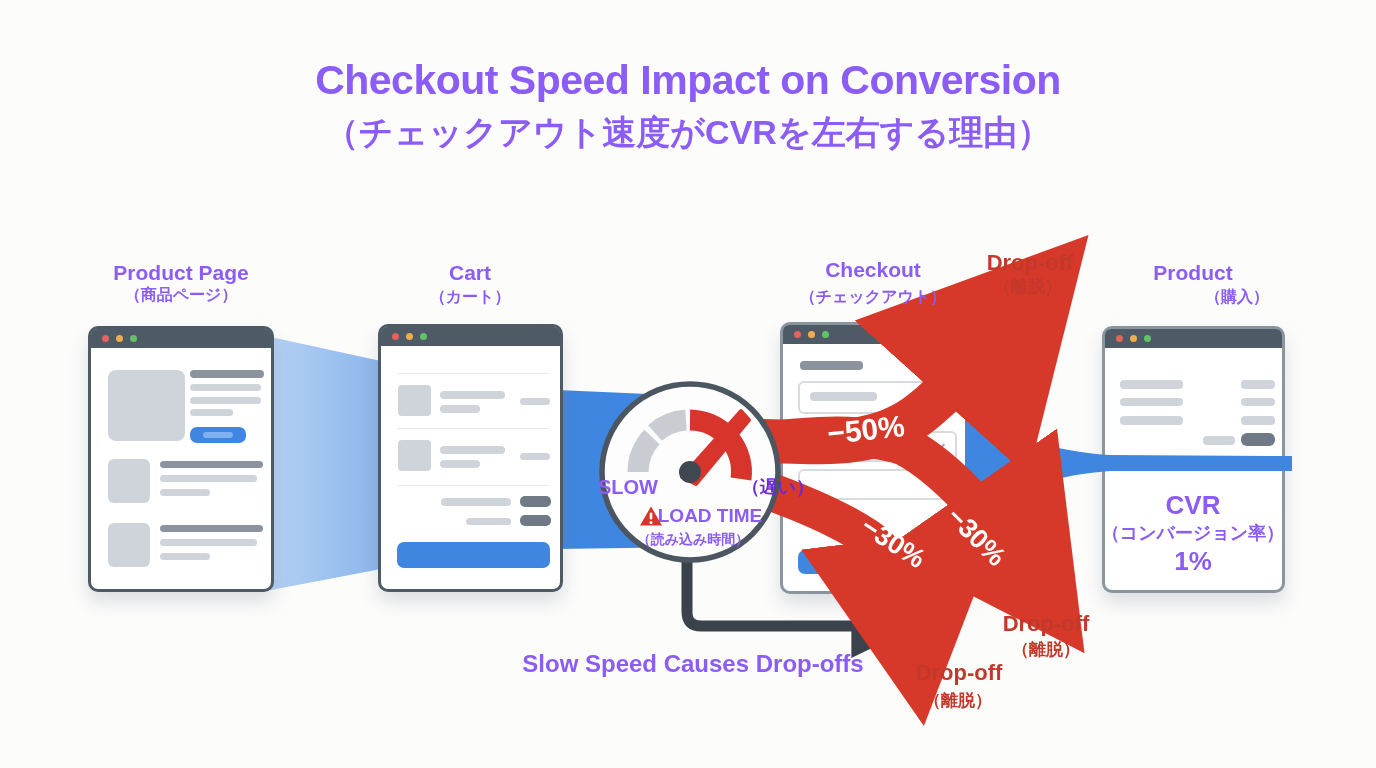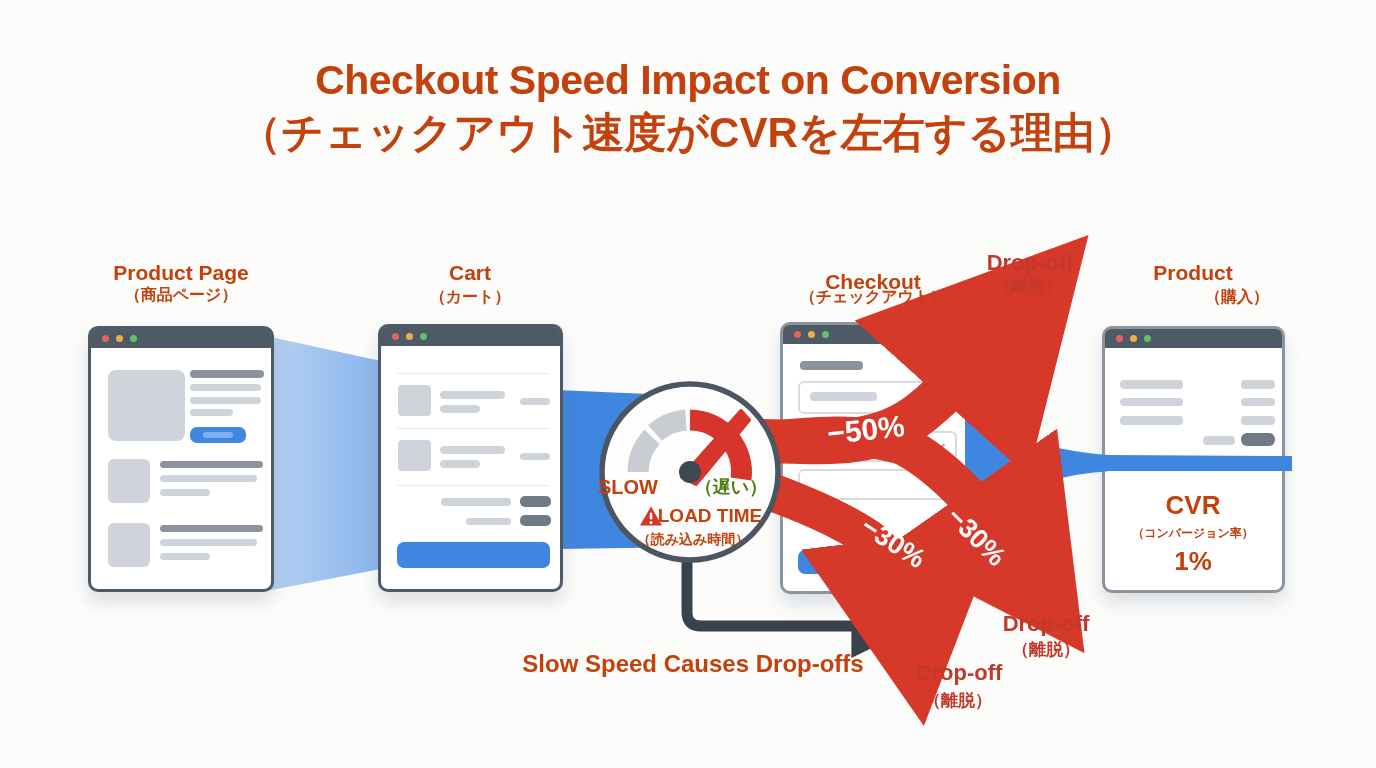--- a/index.html
+++ b/index.html
@@ -18,30 +18,30 @@
   .ph{position:absolute;background:#cfd4db;border-radius:4px;}
   .ph.dark{background:#8a939e;} .ph.darker{background:#6f7a86;}
   .ph.line{height:1px;background:#e8eaee;border-radius:0;}
   .ph.box{background:#fff;border:2px solid #d7dbe0;border-radius:6px;}
   .btn-blue{position:absolute;background:#3f86e0;border-radius:7px;}
   .pill{position:absolute;background:#7fb0ef;border-radius:4px;}
   .chev{position:absolute;width:8px;height:8px;border-right:2.5px solid #9aa3ad;
         border-bottom:2.5px solid #9aa3ad;transform:rotate(45deg);}
   
   .lb{position:absolute;transform:translate(-50%,-50%);white-space:nowrap;z-index:30;
-      color:#c2410c;text-align:center;}
+      color:#8b5cf6;text-align:center;}
   .w800{font-weight:800;} .w700{font-weight:700;}
   .red{color:#c2392b;} .white{color:#ffffff;}
   .t1{font-size:41px;letter-spacing:-.5px;}
-  .t2{font-size:42px;} .t3{font-size:24px;}
+  .t2{font-size:34px;} .t3{font-size:24px;}
   .sten{font-size:21px;} .stja{font-size:16px;}
   .pct50{font-size:30px;} .pct30{font-size:27px;}
   .doen{font-size:22px;} .doja{font-size:17px;}
   .gslow{font-size:20px;} .gja{font-size:18px;} .glt{font-size:19px;} .gltja{font-size:14px;}
-  .cvr{font-size:26px;} .cvrja{font-size:12px;}
+  .cvr{font-size:26px;} .cvrja{font-size:18px;}
   .capen{font-size:24px;} .capja{font-size:21px;}
   .warn{position:absolute;z-index:31;transform:translate(-50%,-50%);}
 </style>
 </head>
 <body>
 
 <div class="stage">
 
   <svg id="bg" class="layer" width="1376" height="768" viewBox="0 0 1376 768">
     <defs>
@@ -167,34 +167,34 @@
     </g>
   </svg>
 
   <div class="lb t1 w800" style="left:688px;top:80px;">Checkout Speed Impact on Conversion</div>
   <div class="lb t2 w800" style="left:688px;top:133px;">（チェックアウト速度がCVRを左右する理由）</div>
 
   <div class="lb sten w800" style="left:181px;top:273px;">Product Page</div>
   <div class="lb stja w700" style="left:181px;top:295px;">（商品ページ）</div>
   <div class="lb sten w800" style="left:470px;top:273px;">Cart</div>
   <div class="lb stja w700" style="left:470px;top:297px;">（カート）</div>
-  <div class="lb sten w800" style="left:873px;top:282px;">Checkout</div>
+  <div class="lb sten w800" style="left:873px;top:270px;">Checkout</div>
   <div class="lb stja w700" style="left:873px;top:297px;">（チェックアウト）</div>
   <div class="lb sten w800" style="left:1193px;top:273px;">Product</div>
   <div class="lb stja w700" style="left:1237px;top:297px;">（購入）</div>
 
   <div class="lb doen w800 red" style="left:1030px;top:263px;">Drop-off</div>
   <div class="lb doja w700 red" style="left:1028px;top:286px;">（離脱）</div>
 
   <div class="lb pct50 w800 white" style="left:866px;top:430px;transform:translate(-50%,-50%) rotate(-6deg);">−50%</div>
   <div class="lb pct30 w800 white" style="left:976px;top:537px;transform:translate(-50%,-50%) rotate(45deg);">−30%</div>
   <div class="lb pct30 w800 white" style="left:893px;top:543px;transform:translate(-50%,-50%) rotate(33deg);">−30%</div>
 
   <div class="lb gslow w800" style="left:628px;top:487px;">SLOW</div>
-  <div class="lb gja w800" style="left:731px;top:487px;color:#4d7c0f;">（遅い）</div>
+  <div class="lb gja w800" style="left:778px;top:487px;color:#6d28d9;">（遅い）</div>
   <svg class="warn" style="left:651px;top:516px;" width="24" height="21" viewBox="0 0 24 21">
     <path d="M12,1 L23,20 L1,20 Z" fill="#d7352b"></path>
     <rect x="10.7" y="7" width="2.6" height="7" rx="1.3" fill="#ffffff"></rect>
     <circle cx="12" cy="17" r="1.5" fill="#ffffff"></circle>
   </svg>
   <div class="lb glt w800" style="left:710px;top:516px;">LOAD TIME</div>
   <div class="lb gltja w700" style="left:693px;top:540px;">（読み込み時間）</div>
 
   <div class="lb cvr w800" style="left:1193px;top:505px;">CVR</div>
   <div class="lb cvrja w700" style="left:1193px;top:533px;">（コンバージョン率）</div>

